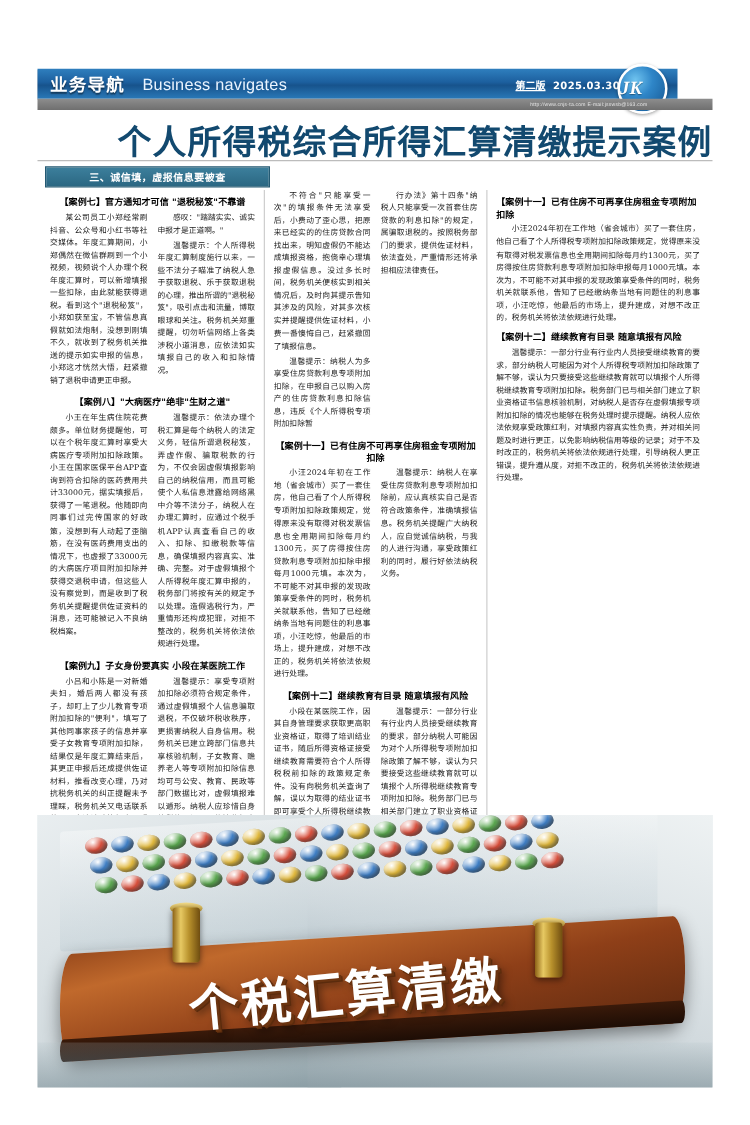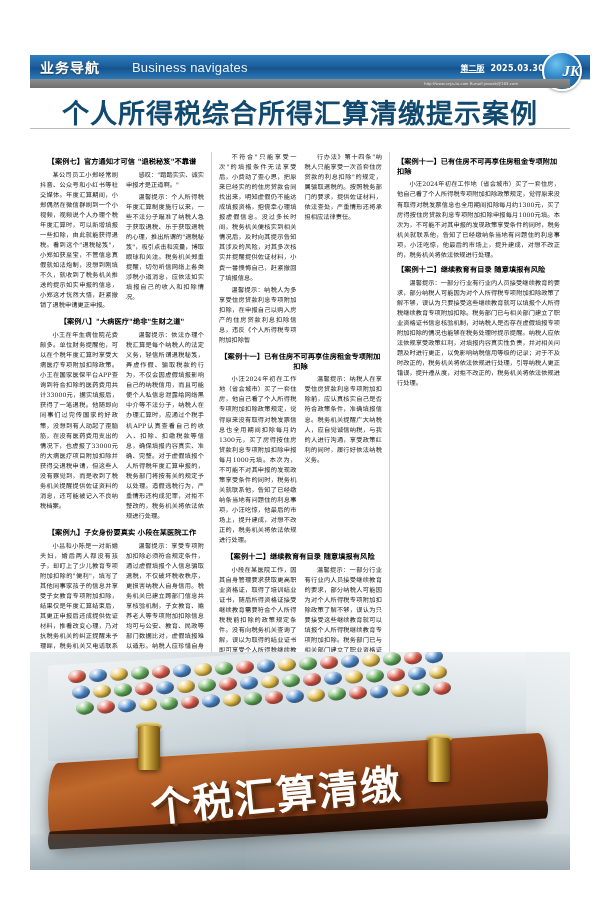--- a/index.html
+++ b/index.html
@@ -6,57 +6,57 @@
   body{
     width:600px;height:900px;overflow:hidden;
     background:#ffffff;
     font-family:"DejaVu Sans","Liberation Sans",sans-serif;
     color:#111;
   }
   .page{position:relative;width:600px;height:900px;background:#fff;}
 
   
   .masthead{
-    position:absolute;left:30px;top:55px;width:560px;height:24px;
+    position:absolute;left:30px;top:55px;width:512px;height:24px;
     background:linear-gradient(180deg,#2f7fbe 0%,#1c5f9e 45%,#17538c 55%,#2a79b8 100%);
     display:flex;align-items:center;
     box-shadow:0 1px 0 rgba(0,0,0,.25);
   }
   .mast-cn{
     color:#fff;font-weight:bold;font-size:14px;letter-spacing:1px;
     margin-left:10px;text-shadow:0 1px 1px rgba(0,0,0,.45);
     font-family:"DejaVu Sans","Liberation Sans",sans-serif;
   }
   .mast-en{
-    color:#eaf4ff;font-size:13px;margin-left:32px;letter-spacing:.2px;
+    color:#eaf4ff;font-size:13px;margin-left:14px;letter-spacing:.2px;
     font-family:"Liberation Sans",sans-serif;
   }
   .mast-right{margin-left:auto;display:flex;align-items:baseline;gap:6px;margin-right:46px;}
   .mast-edition{color:#fff;font-size:8px;font-weight:bold;text-decoration:underline;}
   .mast-date{color:#fff;font-size:8px;font-weight:bold;letter-spacing:.3px;}
   .mast-logo{
     position:absolute;right:8px;top:-4px;width:36px;height:36px;border-radius:50%;
     background:radial-gradient(circle at 34% 30%,#6fc3ef 0%,#2f86c8 40%,#13548f 100%);
     border:2px solid #fff;box-shadow:0 1px 3px rgba(0,0,0,.4);
-    display:flex;align-items:center;justify-content:flex-end;
+    display:flex;align-items:center;justify-content:flex-start;
   }
   .mast-logo span{color:#fff;font-weight:bold;font-size:15px;font-style:italic;
     text-shadow:0 1px 1px rgba(0,0,0,.4);font-family:"Liberation Serif",serif;}
   .mast-sub{
     position:absolute;left:30px;top:79px;width:540px;height:9px;
     background:linear-gradient(180deg,#8d8d8d,#6f6f6f);
     display:flex;align-items:center;justify-content:flex-end;
   }
   .mast-sub span{color:#e8e8e8;font-size:4px;margin-right:52px;letter-spacing:.2px;
     font-family:"Liberation Sans",sans-serif;white-space:nowrap;}
 
   
   .headline{
     position:absolute;left:30px;top:92px;width:540px;
-    text-align:center;color:#12496f;
+    text-align:right;color:#12496f;
     font-size:27px;font-weight:bold;letter-spacing:1px;
     font-family:"DejaVu Serif","Liberation Serif",serif;
     text-shadow:0 1px 0 rgba(255,255,255,.6);
   }
   .rule-under{position:absolute;left:30px;top:128px;width:540px;height:1px;background:#bcbcbc;}
 
   
   .section-bar{
     position:absolute;left:36px;top:133px;width:178px;height:15px;
     background:linear-gradient(180deg,#3c7f9c,#2b6782);
@@ -172,20 +172,23 @@
       <span>JK</span>
     </div>
   </div>
   <div class="mast-sub">
     <span>http://www.cnjs-ta.com  E-mail:jsswsb@163.com</span>
   </div>
 
   <div class="headline">个人所得税综合所得汇算清缴提示案例</div>
   <div class="rule-under"></div>
 
+  <div class="section-bar">
+    <span>三、诚信填，虚报信息要被查</span>
+  </div>
 
   <div class="cols">
 
     <div class="col">
       <div class="case-title">【案例七】官方通知才可信 "退税秘笈"不靠谱</div>
       <div class="sub">
         <div>
             <p class="bt">某公司员工小郑经常刷抖音、公众号和小红书等社交媒体。年度汇算期间，小郑偶然在微信群刷到一个小视频，视频说个人办理个税年度汇算时，可以新增填报一些扣除，由此就能获得退税。看到这个"退税秘笈"，小郑如获至宝，不管信息真假就如法炮制，没想到刚填不久，就收到了税务机关推送的提示如实申报的信息，小郑这才恍然大悟，赶紧撤销了退税申请更正申报。</p>
           </div>
         <div>

